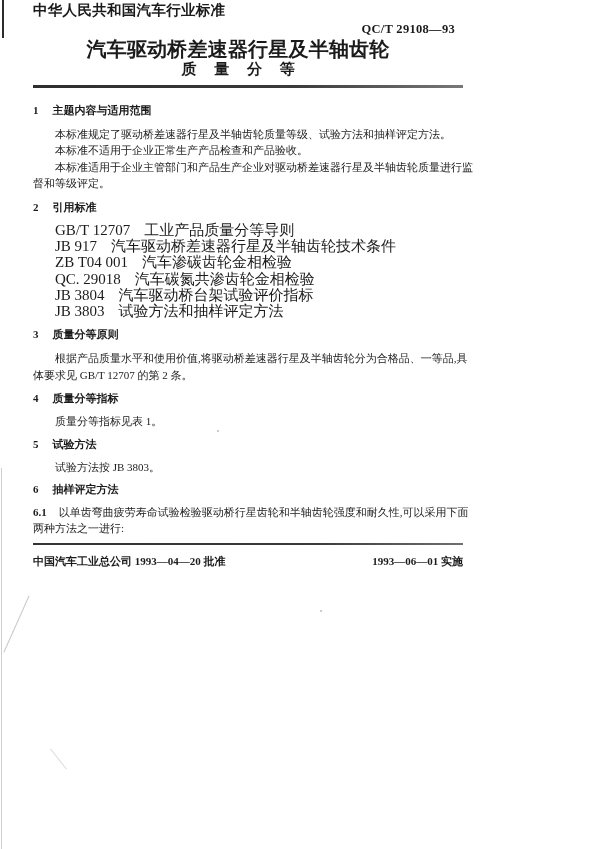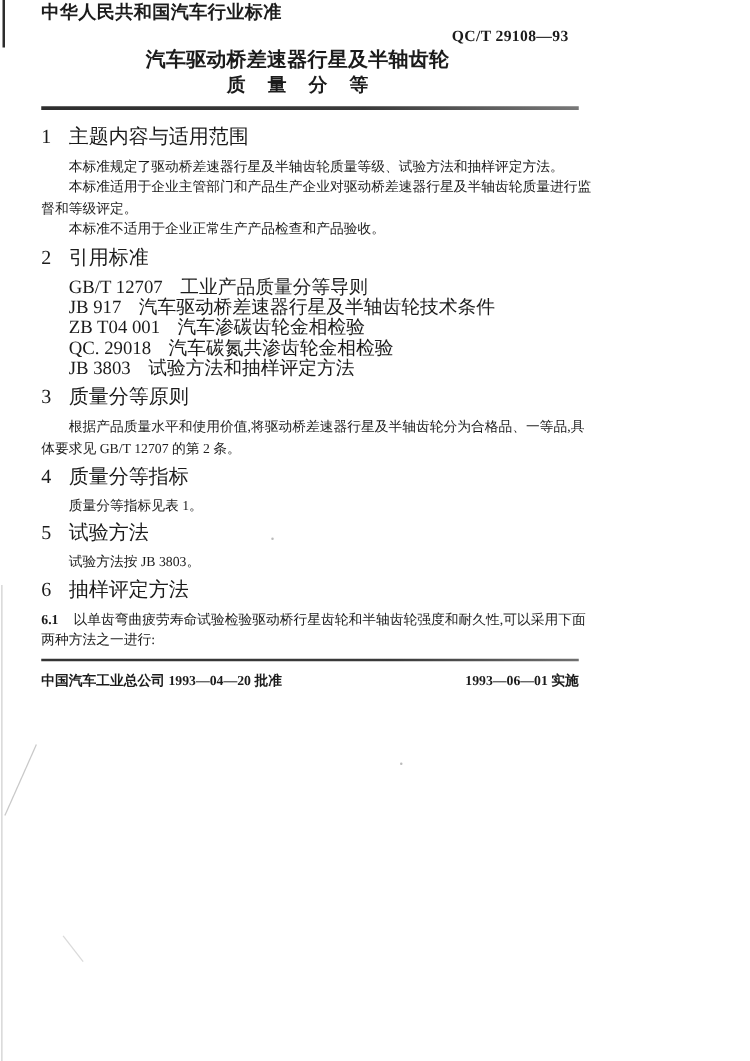--- a/index.html
+++ b/index.html
@@ -30,39 +30,39 @@
     text-align: left; letter-spacing: 0.3px;
   }
   .h-qct {
     margin-top: 3px; width: 430px;
     font-size: 12.5px; font-weight: bold; line-height: 15px;
     text-align: right; padding-right: 8px; box-sizing: border-box;
     letter-spacing: 0.3px;
   }
   .h-title1 {
     margin-top: 2px;
-    font-size: 16px; font-weight: bold; line-height: 20px;
+    font-size: 20px; font-weight: bold; line-height: 20px;
     text-align: center; letter-spacing: 0.2px;
   }
   .h-title2 {
     margin-top: 1px;
     font-size: 15px; font-weight: bold; line-height: 19px;
     text-align: center; word-spacing: 14px;
   }
   .rule { width: 430px; }
   .rule-top {
     margin-top: 6px; height: 3px;
     background: linear-gradient(90deg, #2e2e2e, #3a3a3a 60%, #787878);
   }
   .rule-bottom {
     margin-top: 6px; height: 2px;
     background: linear-gradient(90deg, #343434, #3a3a3a 65%, #6f6f6f);
   }
   .sec-h {
-    font-size: 16px; font-weight: normal; line-height: 14px;
+    font-size: 11px; font-weight: bold; line-height: 14px;
     white-space: pre;
   }
   .sec-num { display: inline-block; margin-right: 14px; }
   .para {
     font-size: 11px; line-height: 16.4px;
     white-space: pre; text-indent: 22px;
   }
   .para-group { margin-top: 9px; }
   .mt15 { margin-top: 15px; }
   .mt9  { margin-top: 9px; }
@@ -125,31 +125,32 @@
     <div class="hdr-block">
       <div class="h-title1">汽车驱动桥差速器行星及半轴齿轮</div>
       <div class="h-title2">质 量 分 等</div>
     </div>
 
     <div class="rule rule-top"></div>
 
     <div class="sec-h mt15"><span class="sec-num">1</span><span>主题内容与适用范围</span></div>
     <div class="para-group">
       <div class="para">本标准规定了驱动桥差速器行星及半轴齿轮质量等级、试验方法和抽样评定方法。</div>
+      <div class="para">本标准不适用于企业正常生产产品检查和产品验收。</div>
       <div class="para">本标准适用于企业主管部门和产品生产企业对驱动桥差速器行星及半轴齿轮质量进行监
 督和等级评定。</div>
-      <div class="para">本标准不适用于企业正常生产产品检查和产品验收。</div>
     </div>
 
     <div class="sec-h mt8"><span class="sec-num">2</span><span>引用标准</span></div>
     <div class="refs">
       <div class="ref-row"><span class="ref-code">GB/T 12707</span><span class="ref-name">工业产品质量分等导则</span></div>
       <div class="ref-row"><span class="ref-code">JB 917</span><span class="ref-name">汽车驱动桥差速器行星及半轴齿轮技术条件</span></div>
       <div class="ref-row"><span class="ref-code">ZB T04 001</span><span class="ref-name">汽车渗碳齿轮金相检验</span></div>
       <div class="ref-row"><span class="ref-code">QC. 29018</span><span class="ref-name">汽车碳氮共渗齿轮金相检验</span></div>
+      <div class="ref-row"><span class="ref-code">JB 3804</span><span class="ref-name">汽车驱动桥台架试验评价指标</span></div>
       <div class="ref-row"><span class="ref-code">JB 3803</span><span class="ref-name">试验方法和抽样评定方法</span></div>
     </div>
 
     <div class="sec-h mt8"><span class="sec-num">3</span><span>质量分等原则</span></div>
     <div class="para mt9">根据产品质量水平和使用价值,将驱动桥差速器行星及半轴齿轮分为合格品、一等品,具
 体要求见 GB/T 12707 的第 2 条。</div>
 
     <div class="sec-h mt8"><span class="sec-num">4</span><span>质量分等指标</span></div>
     <div class="para mt8">质量分等指标见表 1。</div>
 

